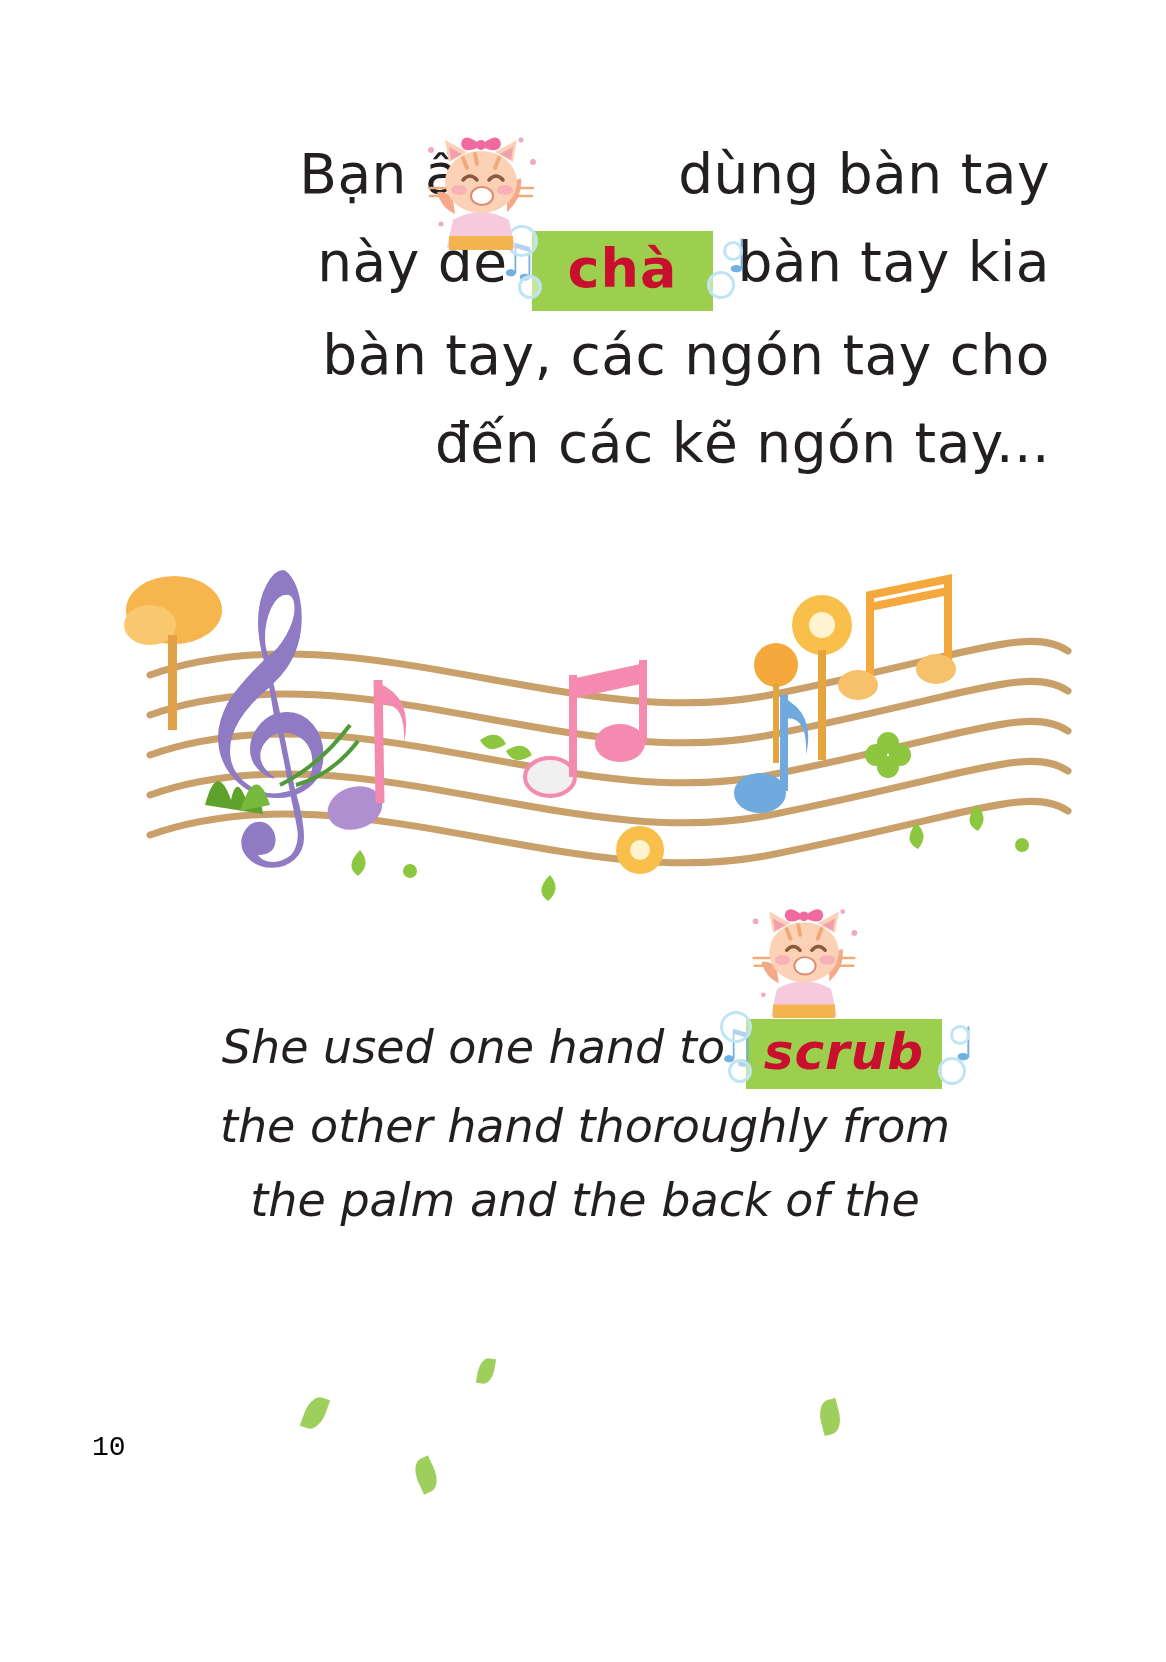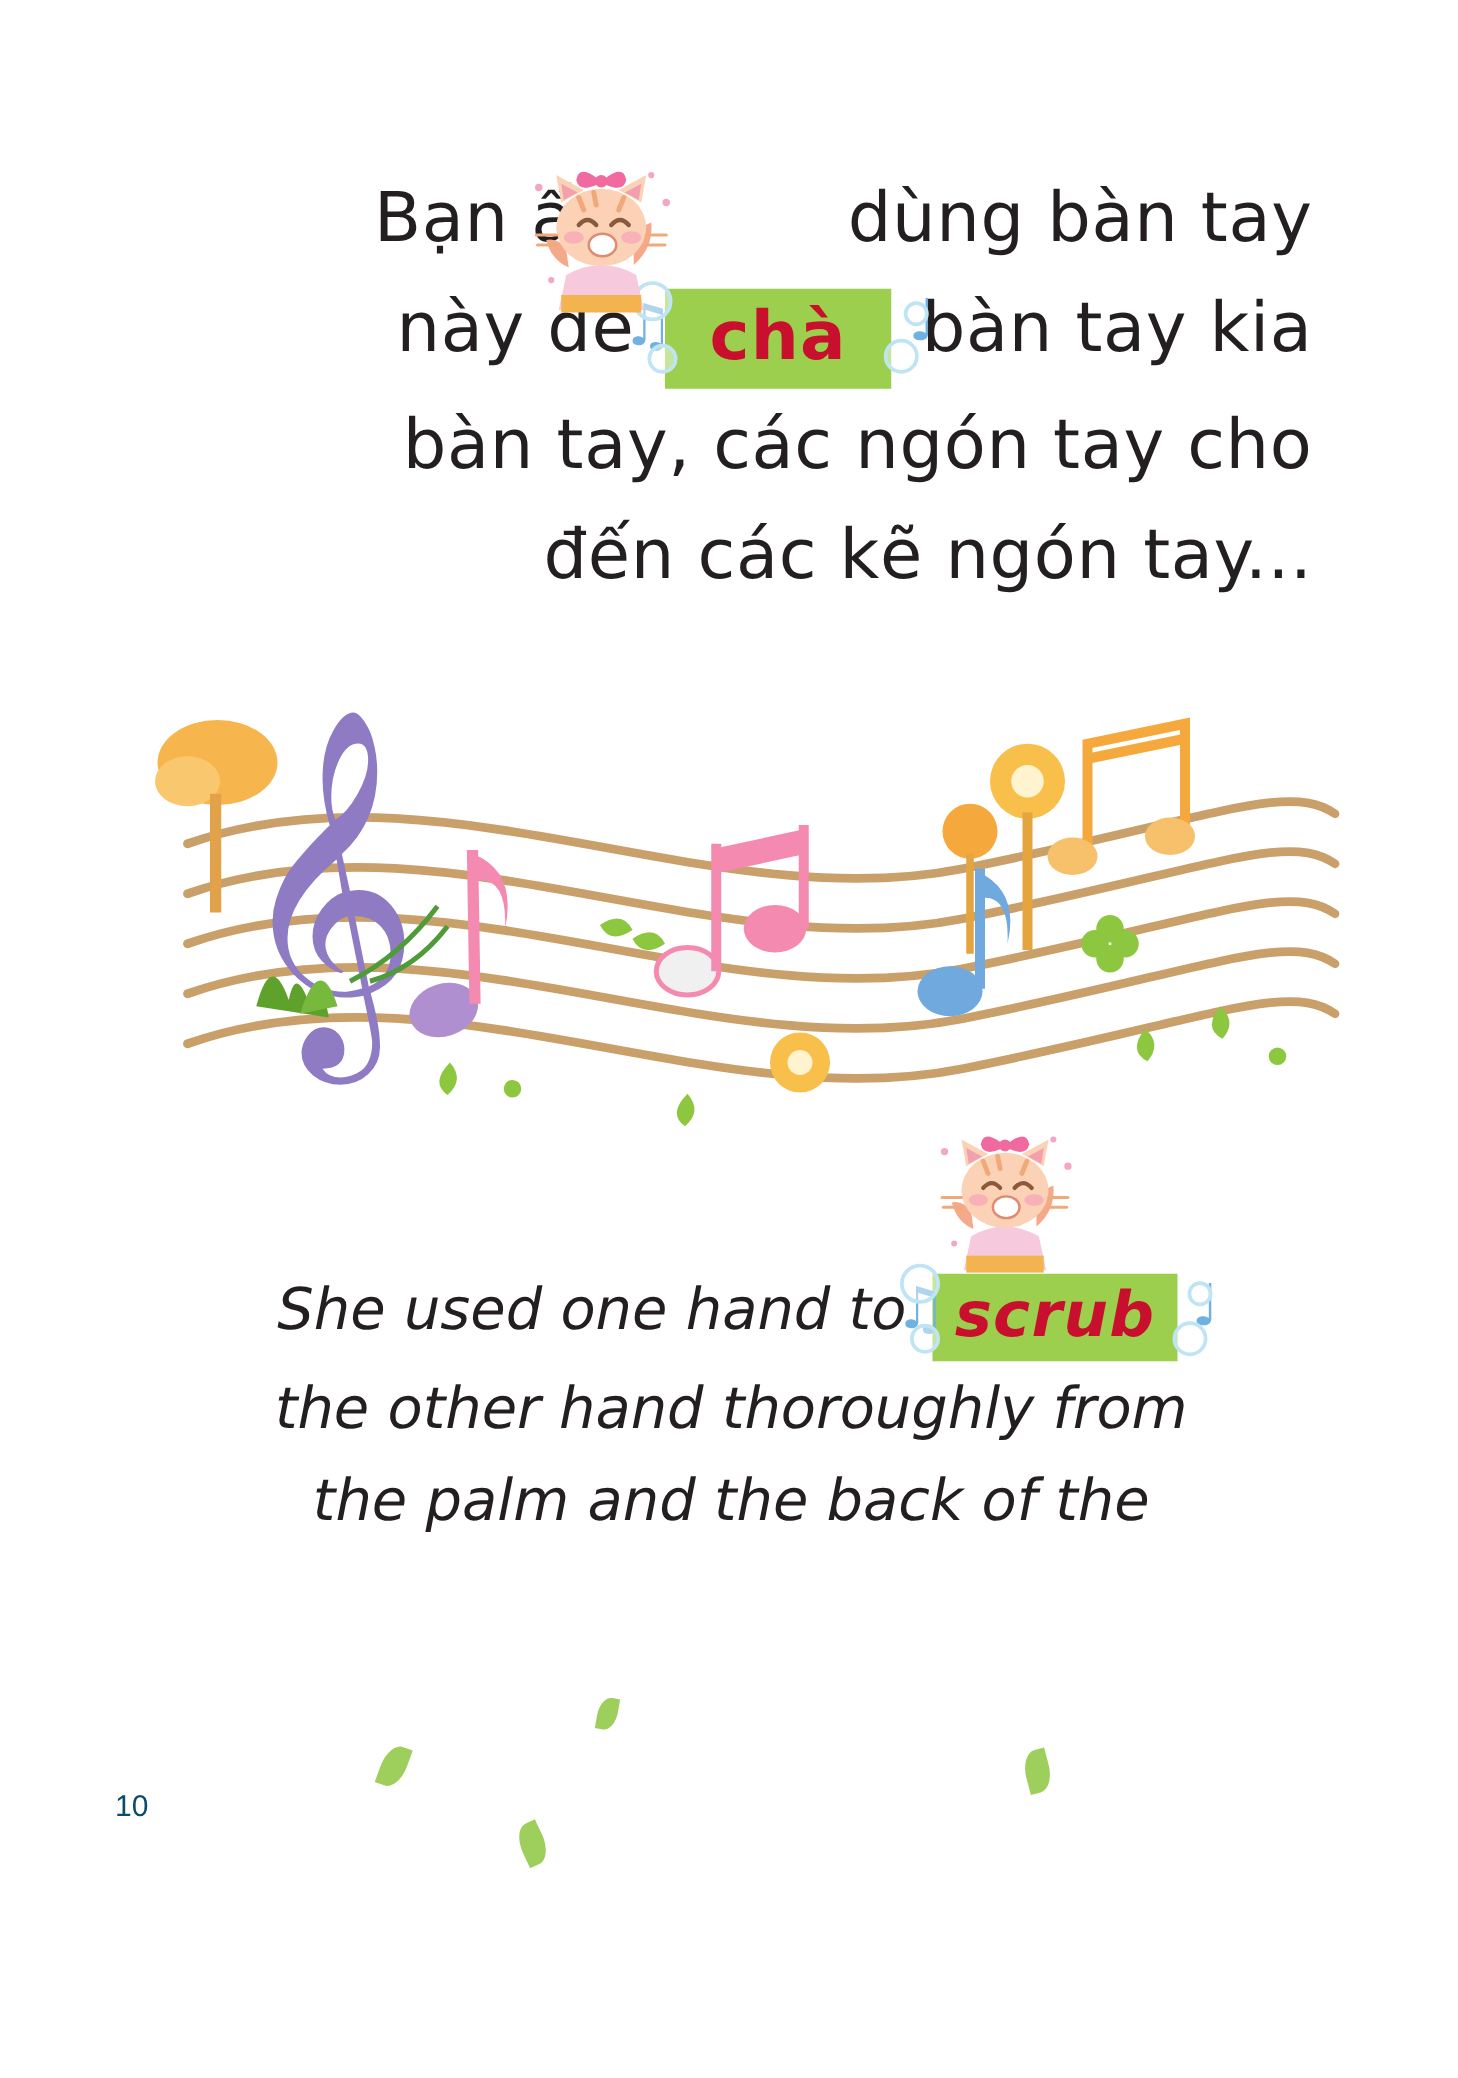--- a/index.html
+++ b/index.html
@@ -103,23 +103,23 @@
     color: #231f20;
     white-space: nowrap;
     font-style: italic;
   }
 
   
   .page-number {
     position: absolute;
     left: 92px;
     top: 1432px;
-    font-size: 24px;
-    color: #0c4a6e;
-    font-family: Liberation Sans, sans-serif;
+    font-size: 28px;
+    color: #000000;
+    font-family: Liberation Mono, monospace;
   }
 
   
   .leaf {
     position: absolute;
     width: 20px;
     height: 34px;
     background: #8dc63f;
     border-radius: 60% 0 60% 0;
     opacity: 0.85;

